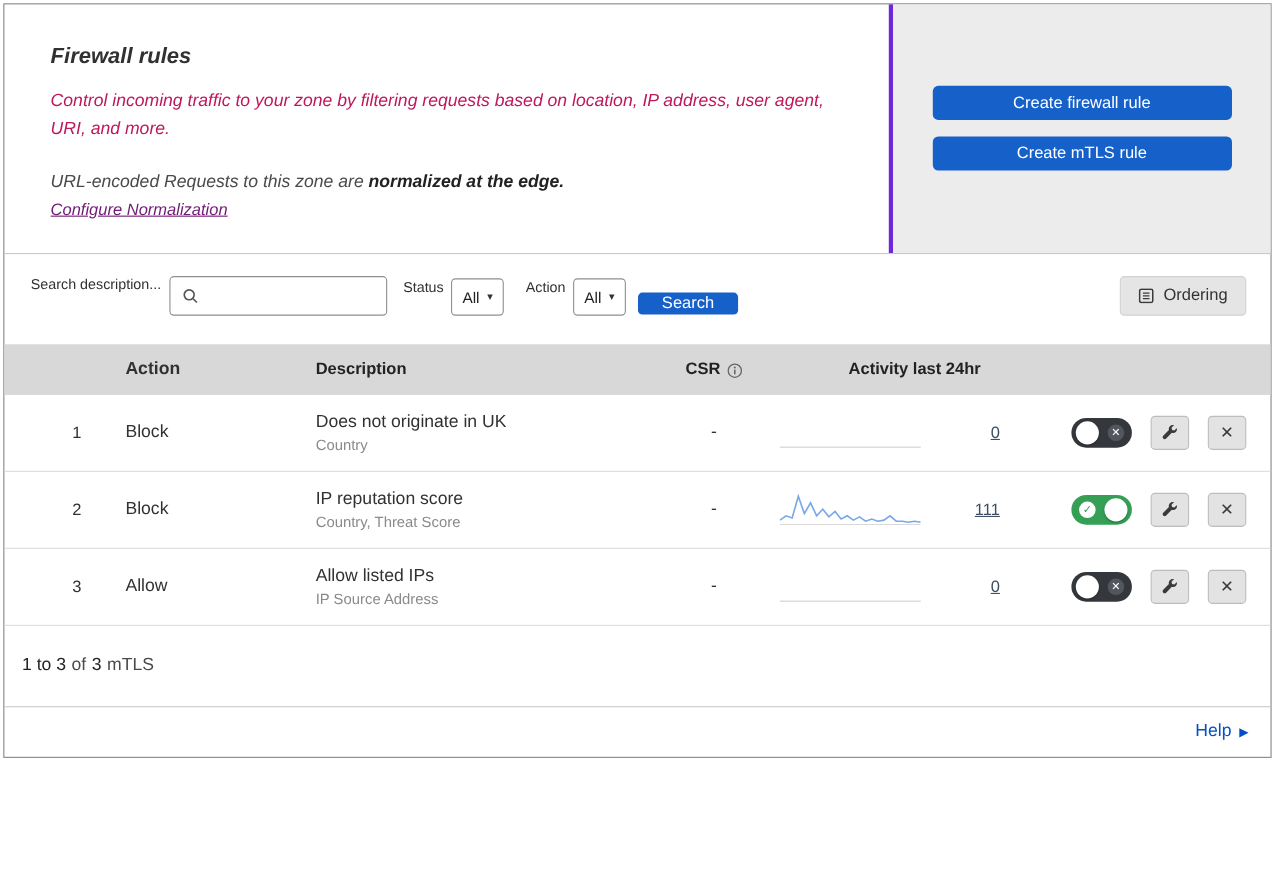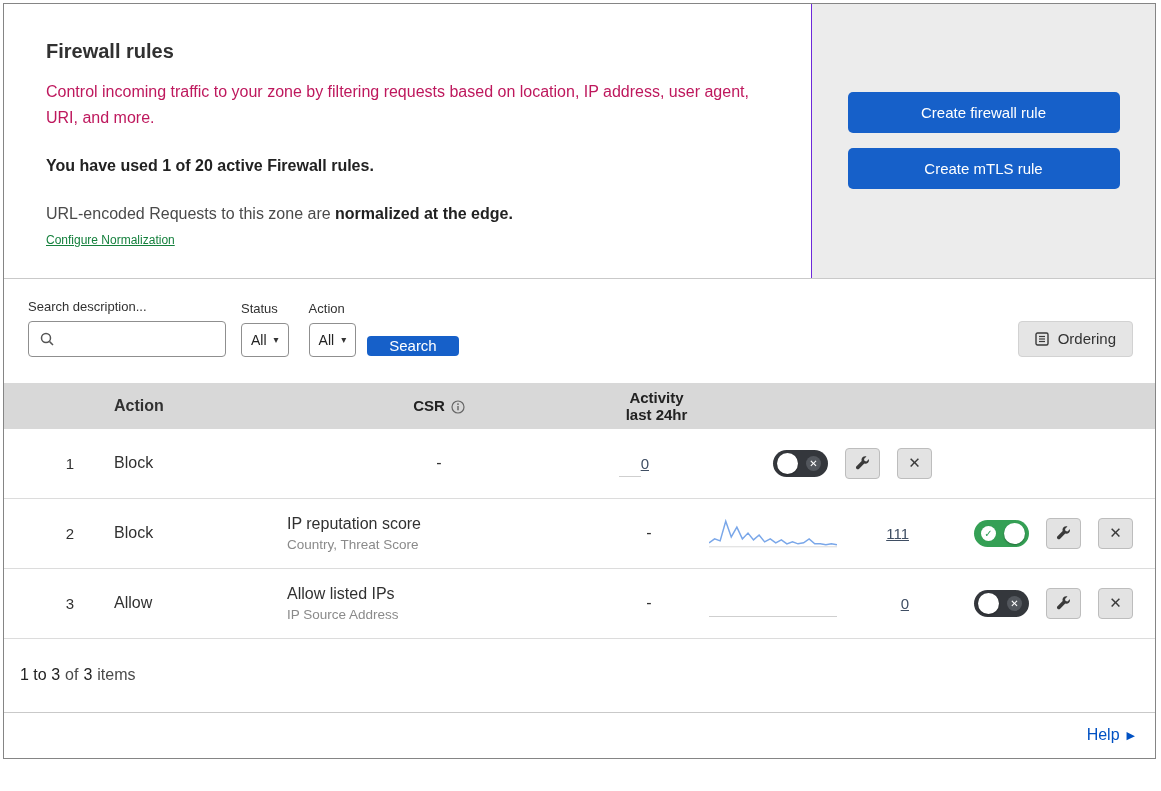--- a/index.html
+++ b/index.html
@@ -1,33 +1,33 @@
 <!DOCTYPE html>
 <html><head>
 <meta charset="utf-8">
 <style>
   * { box-sizing: border-box; }
   body { margin: 0; background: #fff; font-family: "Liberation Sans", sans-serif; color: #313131; }
   .page { width: 1153px; margin: 3px; border: 1px solid #858585; background: #fff; }
 
   
   .top { display: flex; border-bottom: 1px solid #c9c9c9; }
-  .top-left { flex: 1; padding: 36px 40px 30px 42px; border-right: 1px solid #6d28d9; }
+  .top-left { flex: 1; padding: 36px 40px 30px 42px; border-right: 4px solid #6d28d9; font-style: italic; }
   .page-title { font-size: 20px; font-weight: 700; color: #313131; margin: 0 0 16px; }
   .desc { font-size: 16px; color: #be185d; line-height: 1.62; max-width: 730px; margin: 0 0 26px; }
   .usage { font-size: 16px; font-weight: 700; color: #222; margin: 0 0 30px; }
   .norm { font-size: 16px; color: #4a4a4a; margin: 0 0 7px; }
   .norm b { color: #222; }
-  .link { font-size: 12px; color: #15803d; text-decoration: underline; cursor: pointer; }
+  .link { font-size: 15px; color: #701a75; text-decoration: underline; cursor: pointer; }
   .top-right { width: 343px; background: #ececec; display: flex; flex-direction: column; align-items: center; justify-content: center; gap: 15px; }
-  .btn-primary { width: 272px; height: 41px; background: #1660c9; color: #fff; border: none; border-radius: 5px; font-size: 15px; font-family: inherit; cursor: pointer; }
+  .btn-primary { width: 272px; height: 31px; background: #1660c9; color: #fff; border: none; border-radius: 5px; font-size: 15px; font-family: inherit; cursor: pointer; }
 
   
   .filter-bar { display: flex; align-items: flex-end; padding: 20px 22px 26px 24px; }
-  .fgroup { display: flex; flex-direction: column; gap: 7px; justify-content: space-between; }
+  .fgroup { display: flex; flex-direction: row; gap: 7px; justify-content: space-between; }
   .flabel { font-size: 13px; color: #313131; }
   .search-box { width: 198px; height: 36px; border: 1px solid #8f8f8f; border-radius: 4px; display: flex; align-items: center; padding: 0 10px; gap: 8px; background: #fff; }
   .search-box input { border: none; outline: none; flex: 1; font-size: 14px; min-width: 0; font-family: inherit; }
   .gap15 { margin-left: 15px; }
   .gap20 { margin-left: 20px; }
   .select { height: 34px; border: 1px solid #8f8f8f; border-radius: 4px; display: flex; align-items: center; gap: 7px; padding: 0 9px; font-size: 14px; background: #fff; cursor: pointer; color: #222; }
   .caret { font-size: 10px; color: #333; }
   .btn-search { height: 20px; padding: 0 22px; background: #1660c9; color: #fff; border: none; border-radius: 4px; font-size: 15px; margin-left: 11px; margin-bottom: 1px; font-family: inherit; cursor: pointer; }
   .btn-ordering { margin-left: auto; height: 36px; padding: 0 16px; background: #e5e5e5; border: 1px solid #d2d2d2; border-radius: 4px; font-size: 15px; color: #333; display: flex; align-items: center; gap: 9px; font-family: inherit; cursor: pointer; }
 
@@ -72,21 +72,20 @@
 </style>
 </head>
 <body>
 
 <div class="page">
 
   <div class="top">
     <div class="top-left">
       <h1 class="page-title">Firewall rules</h1>
       <p class="desc">Control incoming traffic to your zone by filtering requests based on location, IP address, user agent, URI, and more.</p>
-      <p class="usage">You have used 1 of 20 active Firewall rules.</p>
       <p class="norm">
         <span>URL-encoded Requests to this zone are</span>
         <b>normalized at the edge.</b>
       </p>
       <a class="link">Configure Normalization</a>
     </div>
     <div class="top-right">
       <button class="btn-primary">Create firewall rule</button>
       <button class="btn-primary">Create mTLS rule</button>
     </div>
@@ -125,35 +124,40 @@
           <line x1="4" y1="7" x2="10" y2="7" stroke="#3a3a3a" stroke-width="1.2"></line>
           <line x1="4" y1="9.5" x2="10" y2="9.5" stroke="#3a3a3a" stroke-width="1.2"></line>
         </svg>
       <span>Ordering</span>
     </button>
   </div>
 
   <div class="thead">
     <div></div>
     <div class="c-action">Action</div>
+    <div class="c-desc">Description</div>
     <div class="h-csr">
       <span>CSR</span>
       <svg width="14" height="14" viewBox="0 0 14 14">
           <circle cx="7" cy="7" r="6" fill="none" stroke="#666" stroke-width="1.2"></circle>
           <circle cx="7" cy="4.1" r="0.95" fill="#666"></circle>
           <rect x="6.3" y="6" width="1.4" height="4.3" fill="#666"></rect>
         </svg>
     </div>
     <div class="h-activity">Activity last 24hr</div>
     <div></div>
   </div>
 
   <div class="trow">
     <div class="c-idx">1</div>
     <div class="c-action">Block</div>
+    <div class="c-desc">
+      <div class="desc-title">Does not originate in UK</div>
+      <div class="desc-sub">Country</div>
+    </div>
     <div class="c-csr">-</div>
     <div class="c-activity">
       <div class="spark-flat"></div>
       <a class="count">0</a>
     </div>
     <div class="c-controls">
       <div class="toggle off">
 
         <span class="knob"></span>
         <span class="t-off-icon">✕</span>
@@ -227,21 +231,21 @@
       <button class="icon-btn">
         <span>✕</span>
       </button>
     </div>
   </div>
 
   <div class="summary">
     <span class="bold">1 to 3</span>
     <span>of</span>
     <span class="bold">3</span>
-    <span>items</span>
+    <span>mTLS</span>
   </div>
 
   <div class="help-row">
     <a class="help-link">Help</a>
     <span class="help-arrow">▶</span>
   </div>
 
 </div>
 
 </body></html>

